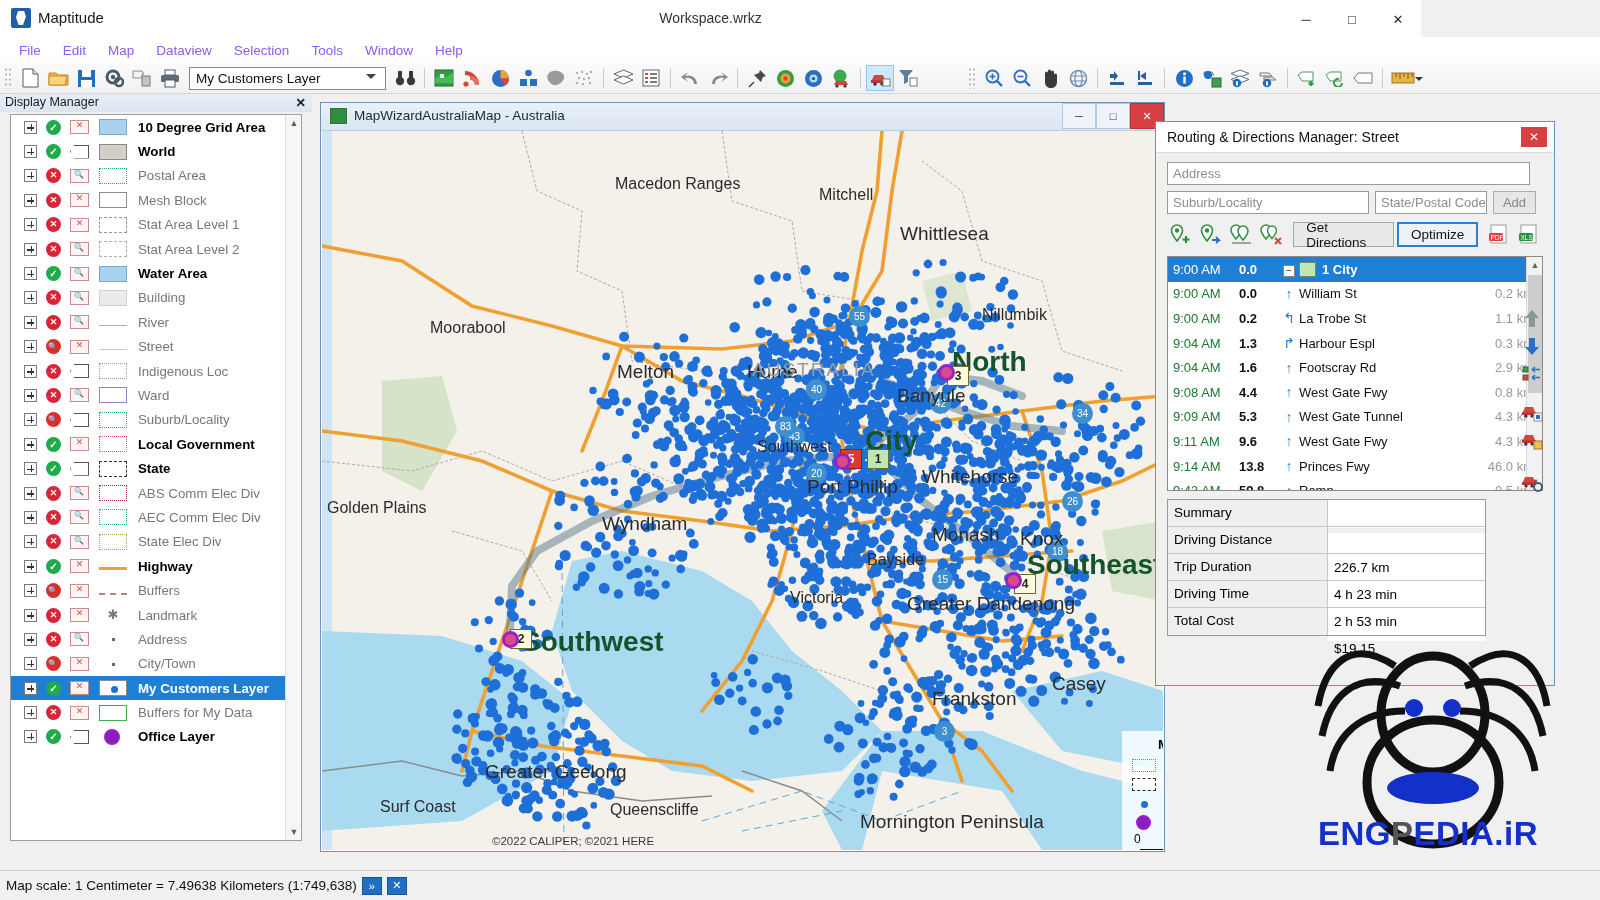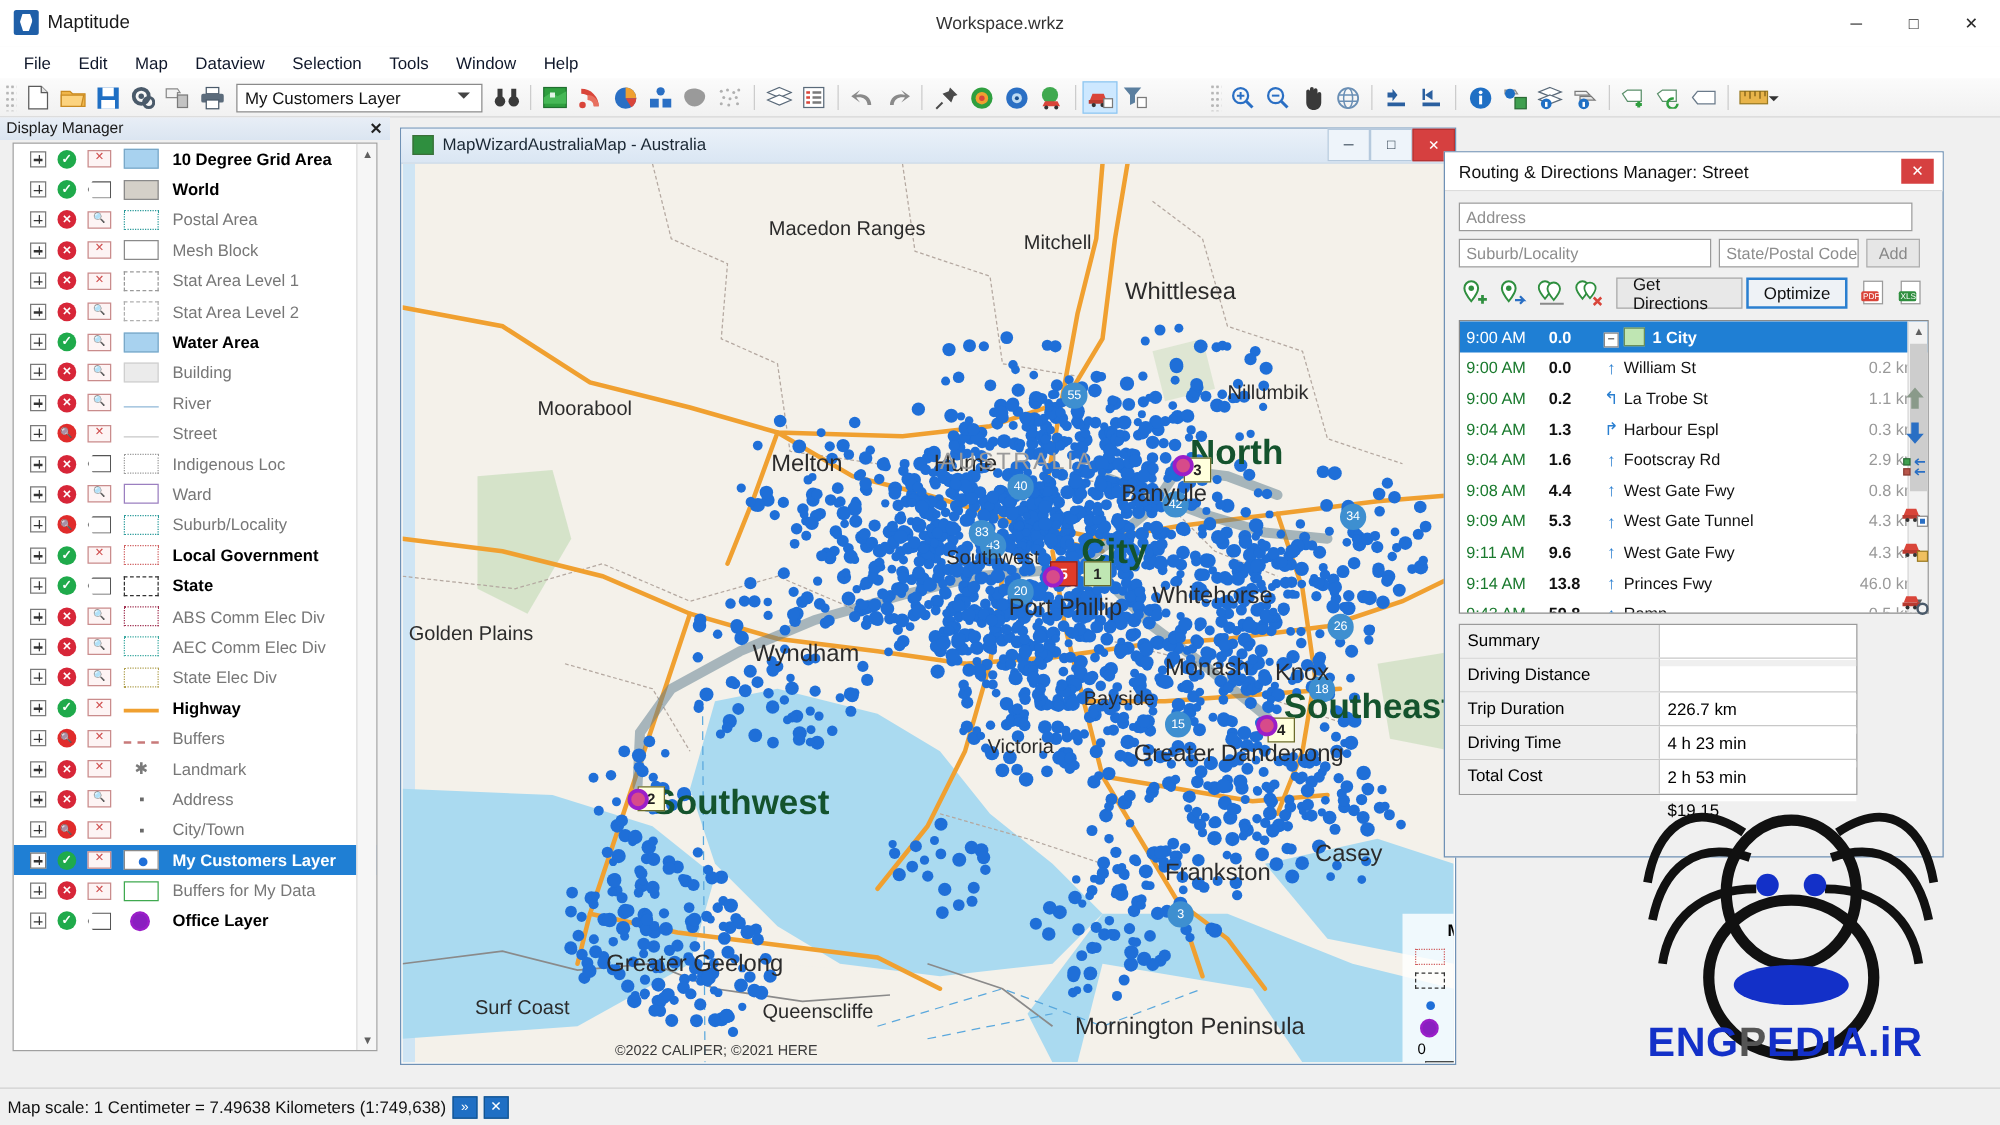--- a/index.html
+++ b/index.html
@@ -6,36 +6,36 @@
   html, body { margin:0; padding:0; }
   body {
     width:1600px; height:900px; overflow:hidden;
     font-family:"Liberation Sans", sans-serif;
     font-size:13px; color:#000; background:#f0f0f0;
     -webkit-font-smoothing:antialiased;
   }
   #app { position:relative; width:1600px; height:900px; background:#f0f0f0; }
 
   
-  .titlebar { position:absolute; left:0; top:0; width:1600px; height:37px; background:#ffffff; }
+  .titlebar { position:absolute; left:0; top:0; width:1421px; height:37px; background:#ffffff; }
   .tb-icon { position:absolute; left:11px; top:8px; width:20px; height:20px; background:#1f5fa8;
              border-radius:2px; }
   .tb-icon:after { content:""; position:absolute; left:5px; top:3px; width:10px; height:14px;
              background:#ffffff; clip-path:polygon(20% 0,80% 0,100% 40%,70% 100%,25% 100%,0 45%); }
   .tb-title { position:absolute; left:38px; top:9px; font-size:15px; color:#1a1a1a; }
   .tb-doc { position:absolute; left:0; right:0; top:10px; text-align:center; font-size:14px; color:#333; }
   .tb-btns { position:absolute; right:0; top:0; height:37px; display:flex; }
   .tb-btn { width:46px; height:37px; position:relative; }
   .tb-btn span { position:absolute; left:50%; top:50%; transform:translate(-50%,-50%);
                  font-size:13px; color:#2b2b2b; line-height:1; }
 
   
   .menubar { position:absolute; left:0; top:37px; width:1600px; height:26px; background:#ffffff;
              display:flex; align-items:center; padding-left:8px; }
-  .menu-item { padding:3px 11px; font-size:13.5px; color:#0f172a; cursor:default; }
+  .menu-item { padding:3px 11px; font-size:13.5px; color:#8b5cf6; cursor:default; }
 
   
   .toolbar { position:absolute; left:0; top:63px; width:1600px; height:31px;
              background:linear-gradient(#fbfbfb,#f1f1f1); border-bottom:1px solid #d6d6d6;
              display:flex; align-items:center; }
   .grip { width:9px; height:22px; margin:0 3px 0 4px;
           background-image:radial-gradient(circle, #b6b6b6 1px, transparent 1.2px);
           background-size:4px 5px; }
   .tbtn { width:28px; height:26px; position:relative; display:inline-flex;
           align-items:center; justify-content:center; }

